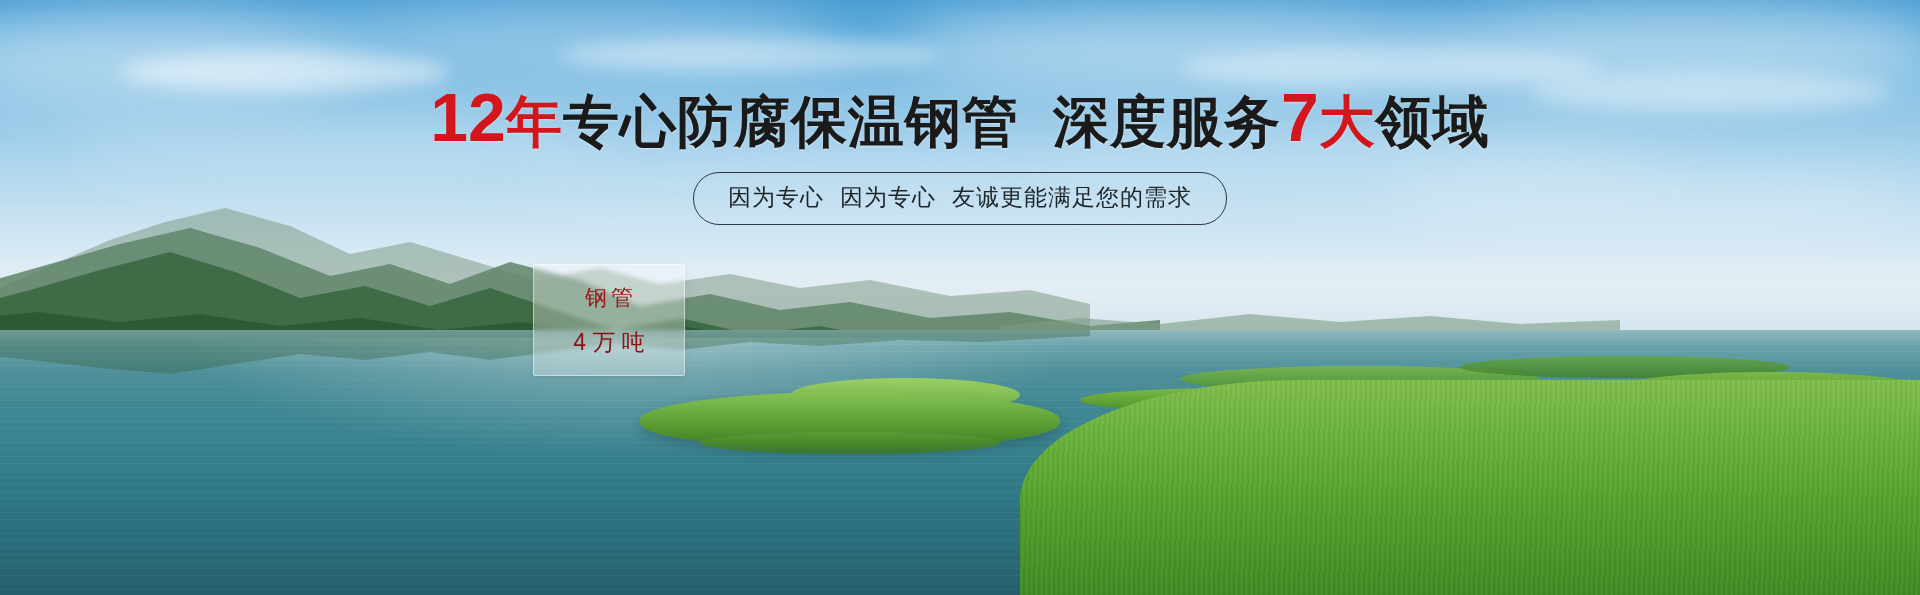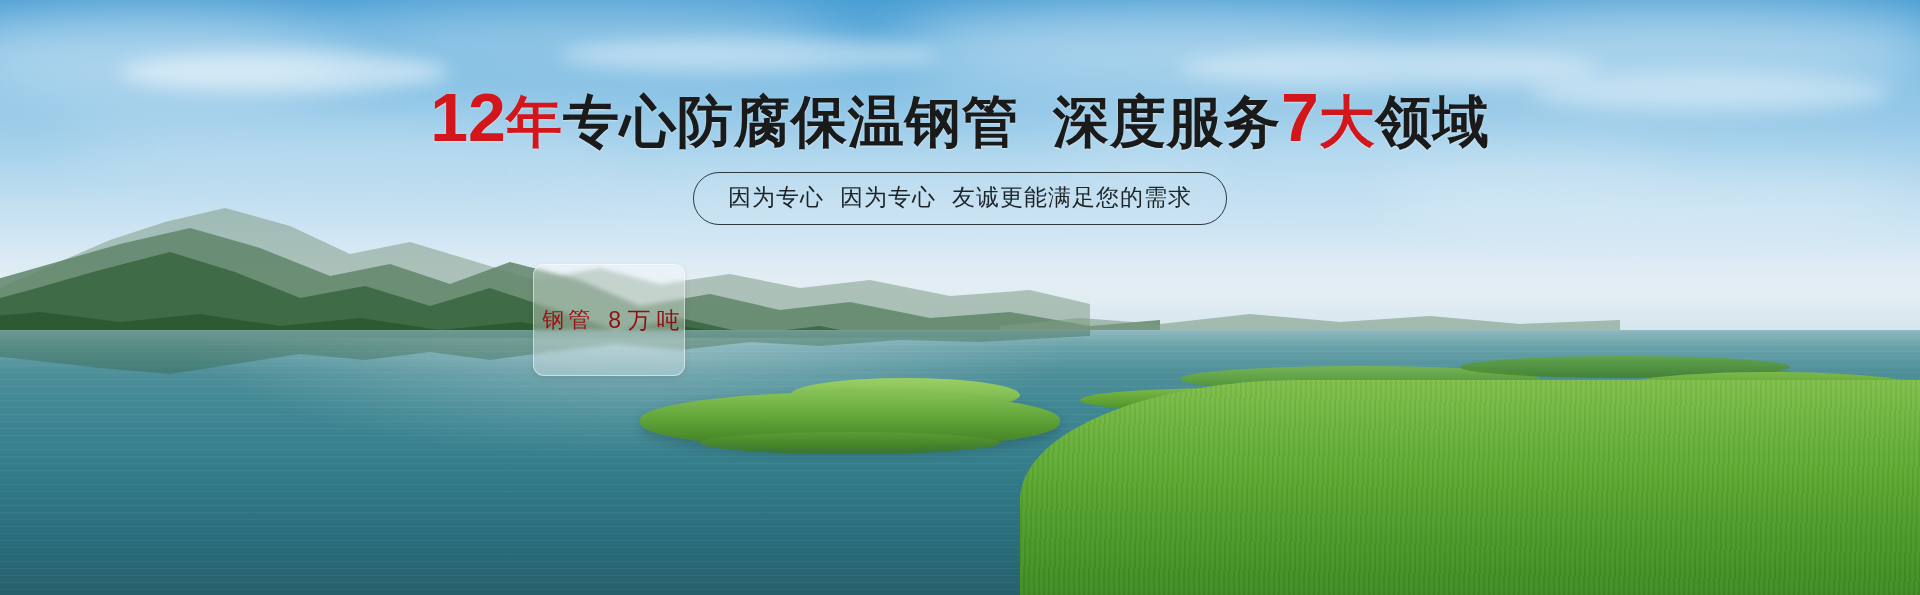--- a/index.html
+++ b/index.html
@@ -152,25 +152,26 @@
   .pill .sp{display:inline-block;width:16px;}
 
   
   .cards{
     position:absolute;left:533px;top:264px;
     display:flex;
     gap:8px;
   }
   .card{
     width:150px;height:110px;
-    border-radius:11px;
+    border-radius:2px;
     background:rgba(255,255,255,0.30);
     border:1px solid rgba(255,255,255,0.48);
     backdrop-filter:blur(2px);
     display:flex;
+    flex-direction:column;
     align-items:center;
     justify-content:center;
     gap:14px;
     box-shadow:0 2px 7px rgba(0,0,0,.08);
   }
   .card .c-title{
     font-size:22px;
     color:#9c1216;
     letter-spacing:4px;
     text-indent:4px;
@@ -264,20 +265,20 @@
   </div>
 
   <div class="pill">
     <span>因为专心</span><span class="sp"></span><span>因为专心</span><span class="sp"></span><span>友诚更能满足您的需求</span>
   </div>
 
   <div class="cards">
 
     <div class="card">
       <div class="c-title">钢管</div>
-      <div class="c-value"><span>8 万 吨</span></div>
+      <div class="c-value"><span>4 万 吨</span></div>
     </div>
 
 
 
   </div>
 
 </div>
 
 </body></html>

